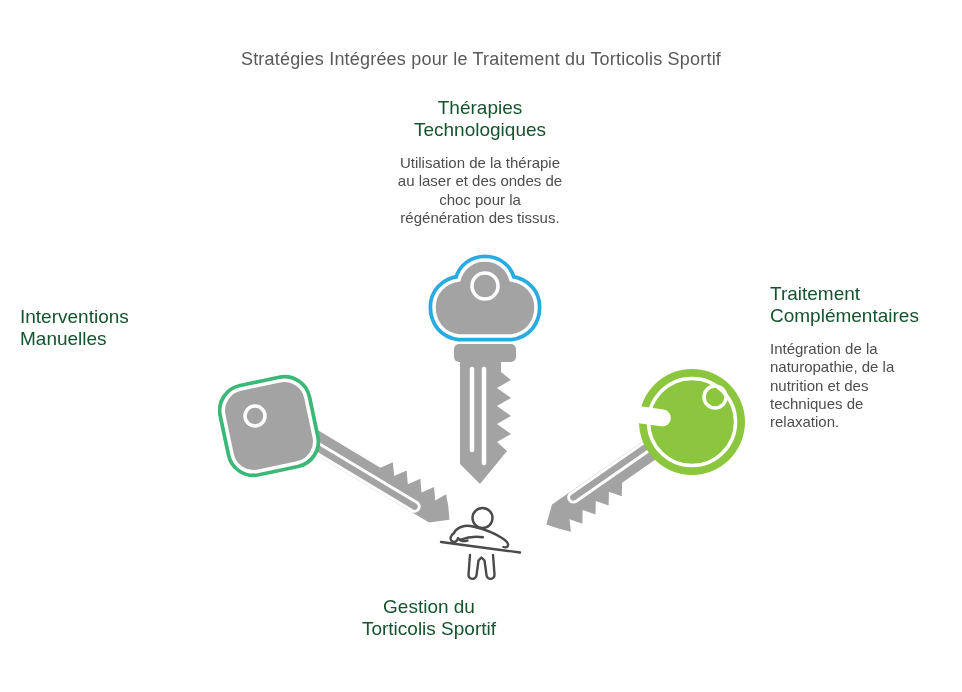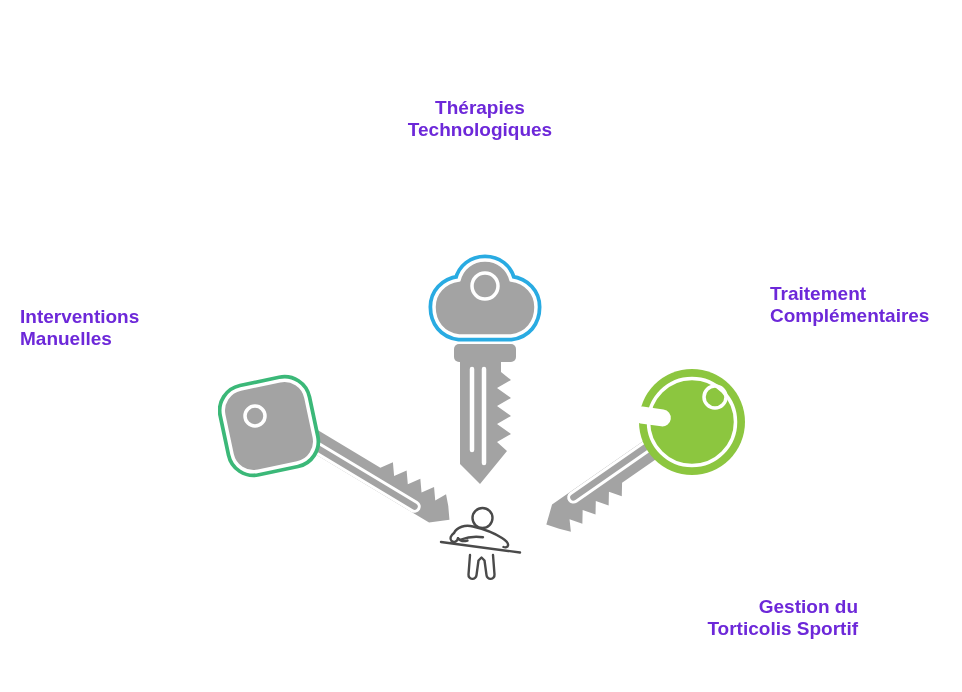--- a/index.html
+++ b/index.html
@@ -6,51 +6,61 @@
   .canvas{
     position:relative;width:962px;height:692px;background:#ffffff;overflow:hidden;
     font-family:"Liberation Sans",sans-serif;
   }
   .pre{white-space:pre-line;}
   .title{
     position:absolute;top:49px;left:0;width:962px;text-align:center;
     font-size:18px;color:#58595B;letter-spacing:0.2px;
   }
   .node-heading{
-    font-size:19px;font-weight:bold;line-height:1.16;color:#6d28d9;
+    font-size:19px;font-weight:normal;line-height:1.16;color:#14532d;
   }
   .node-body{
     font-size:15px;line-height:1.22;color:#4D4D4D;margin-top:13px;
   }
   .block-top{position:absolute;left:355px;top:97px;width:250px;text-align:center;}
   .block-left{position:absolute;left:20px;top:306px;width:173px;text-align:left;}
   .block-right{position:absolute;left:770px;top:283px;width:180px;text-align:left;}
-  .block-bottom{position:absolute;left:0;top:596px;width:858px;text-align:right;}
+  .block-bottom{position:absolute;left:0;top:596px;width:858px;text-align:center;}
   .abs{position:absolute;}
   svg{display:block;}
 </style>
 </head>
 <body>
 
 <div class="canvas">
 
+  <div class="title">Stratégies Intégrées pour le Traitement du Torticolis Sportif</div>
 
   <div class="block-top">
     <div class="node-heading pre">Thérapies
 Technologiques</div>
+    <div class="node-body pre">Utilisation de la thérapie
+au laser et des ondes de
+choc pour la
+régénération des tissus.</div>
   </div>
 
   <div class="block-left">
     <div class="node-heading pre">Interventions
 Manuelles</div>
   </div>
 
   <div class="block-right">
     <div class="node-heading pre">Traitement
 Complémentaires</div>
+    <div class="node-body pre">Intégration de la
+naturopathie, de la
+nutrition et des
+techniques de
+relaxation.</div>
   </div>
 
   <svg class="abs" style="left:427px;top:252px;" width="116" height="232" viewBox="0 0 116 232">
 
     <rect x="27" y="92" width="62" height="18" rx="5" fill="#A3A3A3"></rect>
 
     <path d="M33 110 L74 110 L74 120 L84 128 L70 136 L84 146 L70 154 L84 164 L70 172 L84 182 L70 190 L80 199 L53 232 L33 212 Z" fill="#A3A3A3"></path>
     <line x1="45" y1="117" x2="45" y2="198" stroke="#ffffff" stroke-width="4.5" stroke-linecap="round"></line>
     <line x1="57" y1="117" x2="57" y2="211" stroke="#ffffff" stroke-width="4.5" stroke-linecap="round"></line>
 

